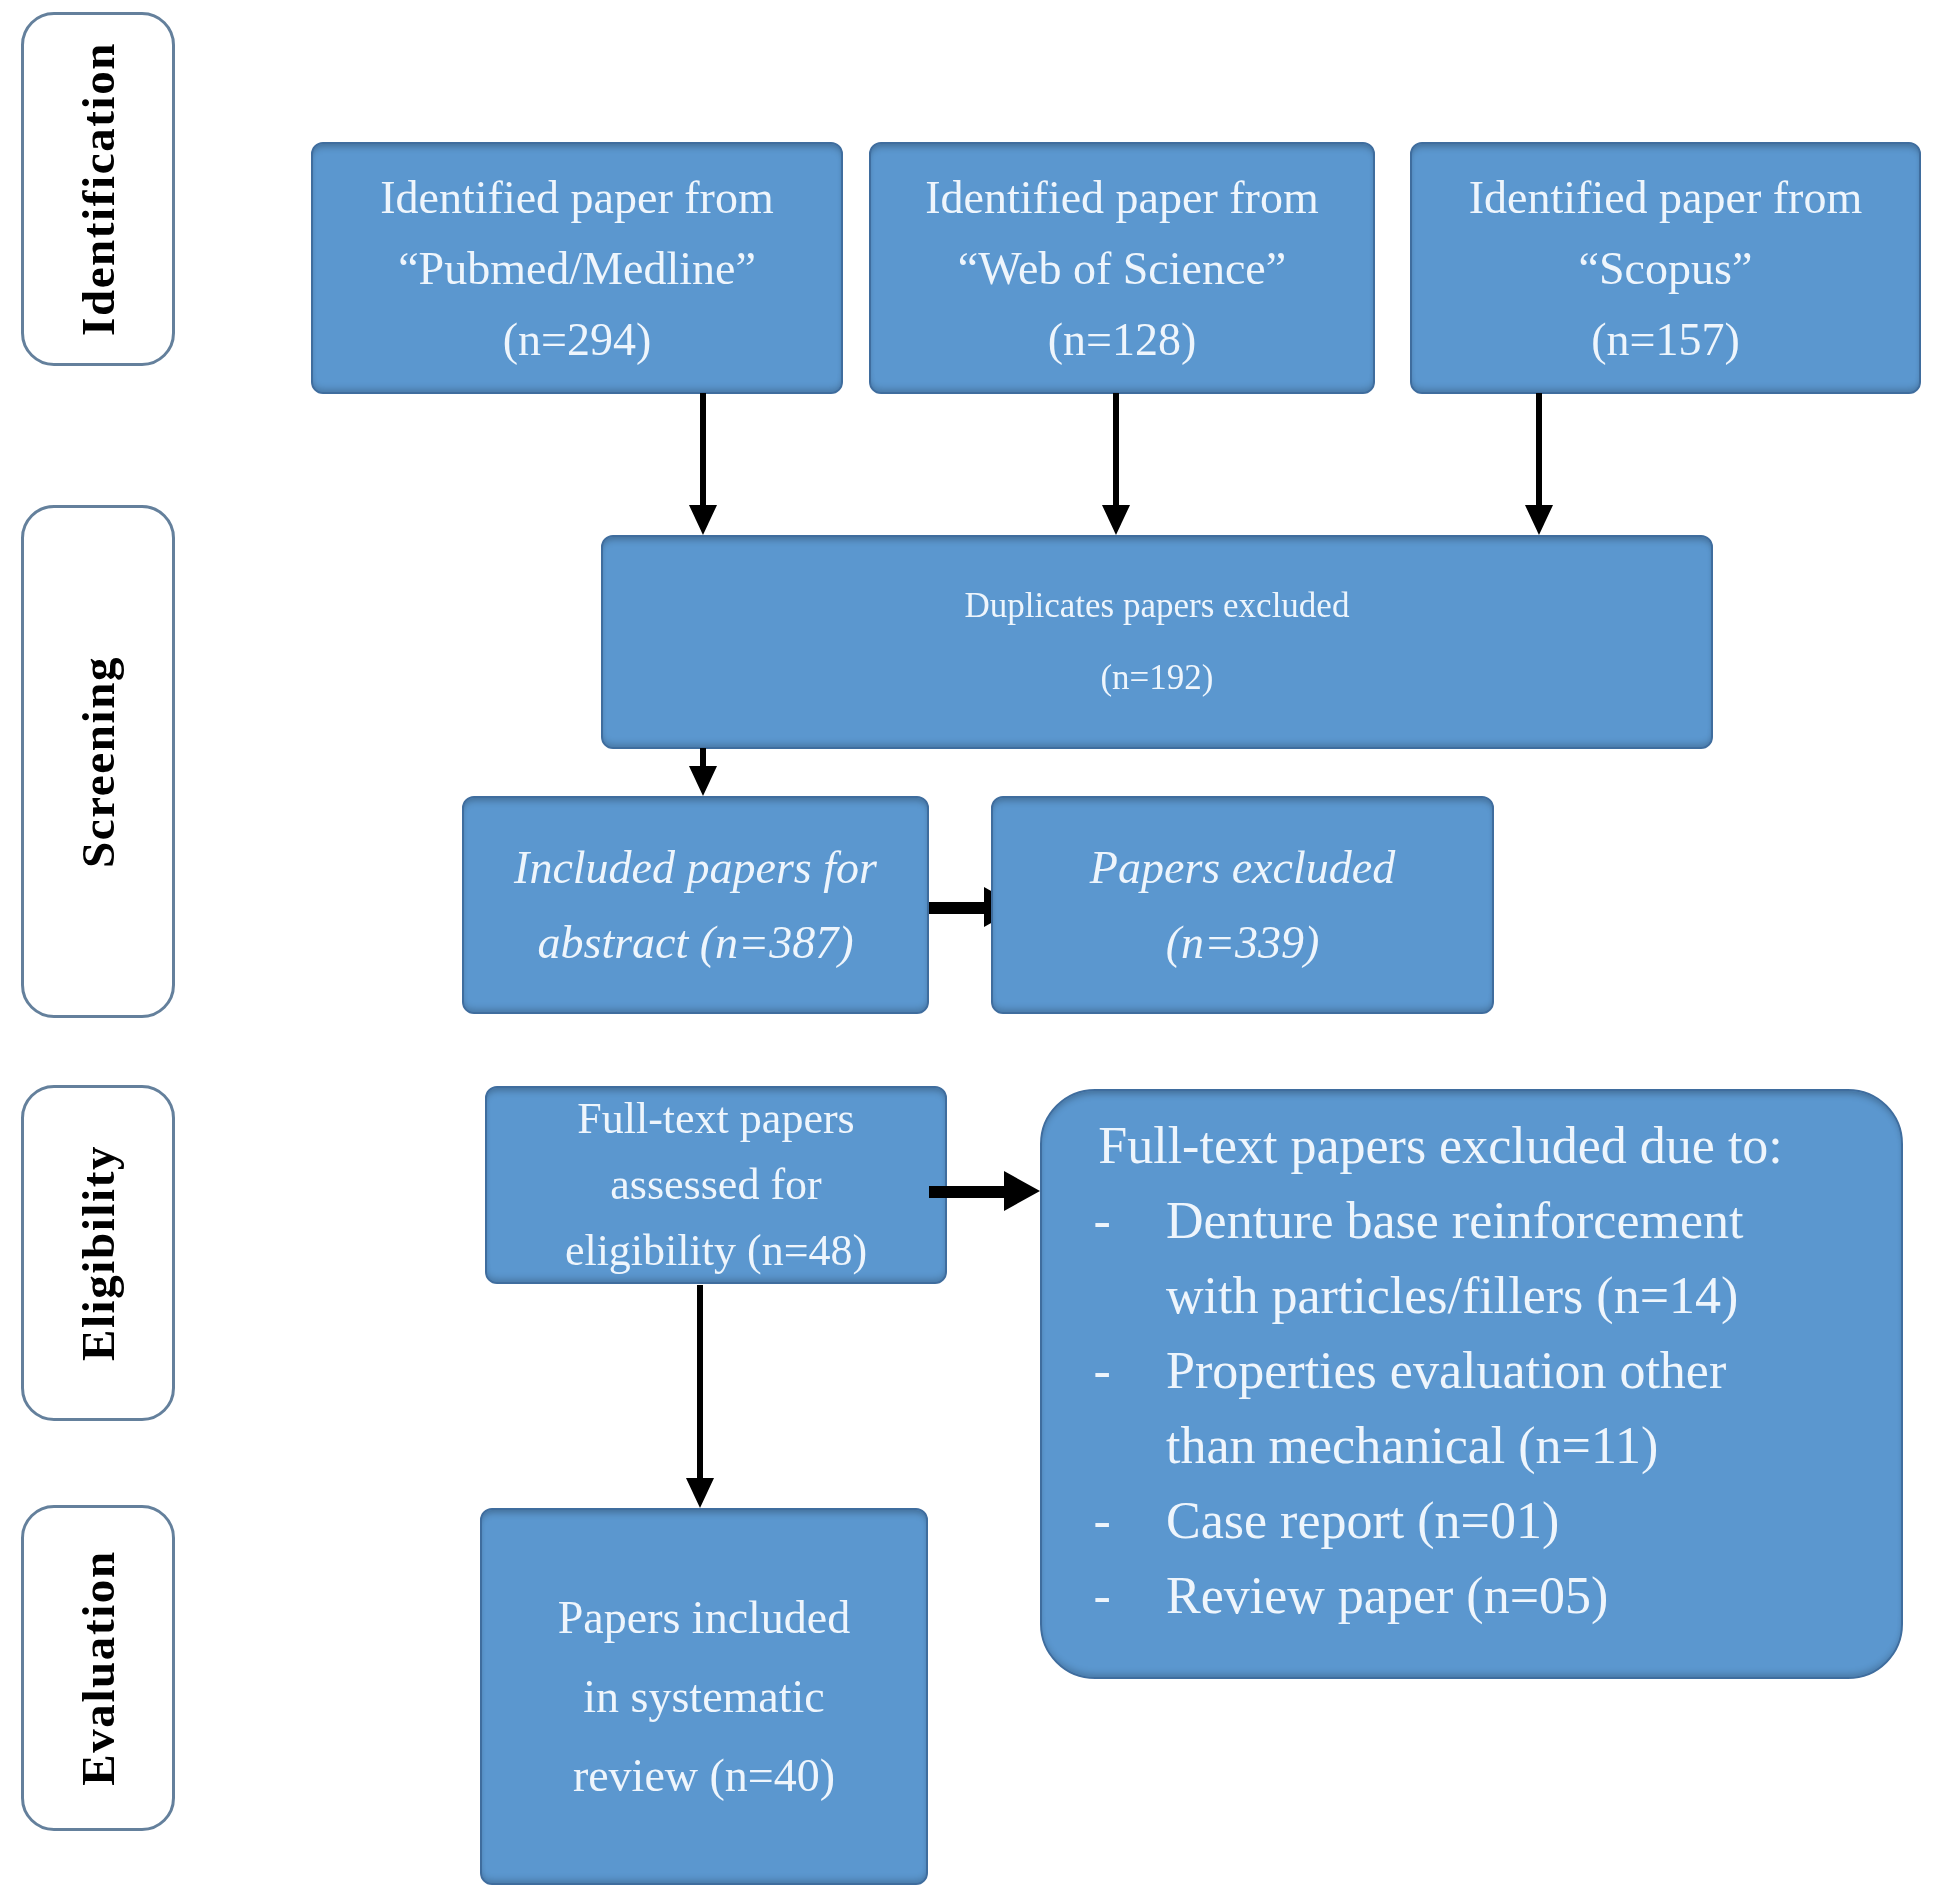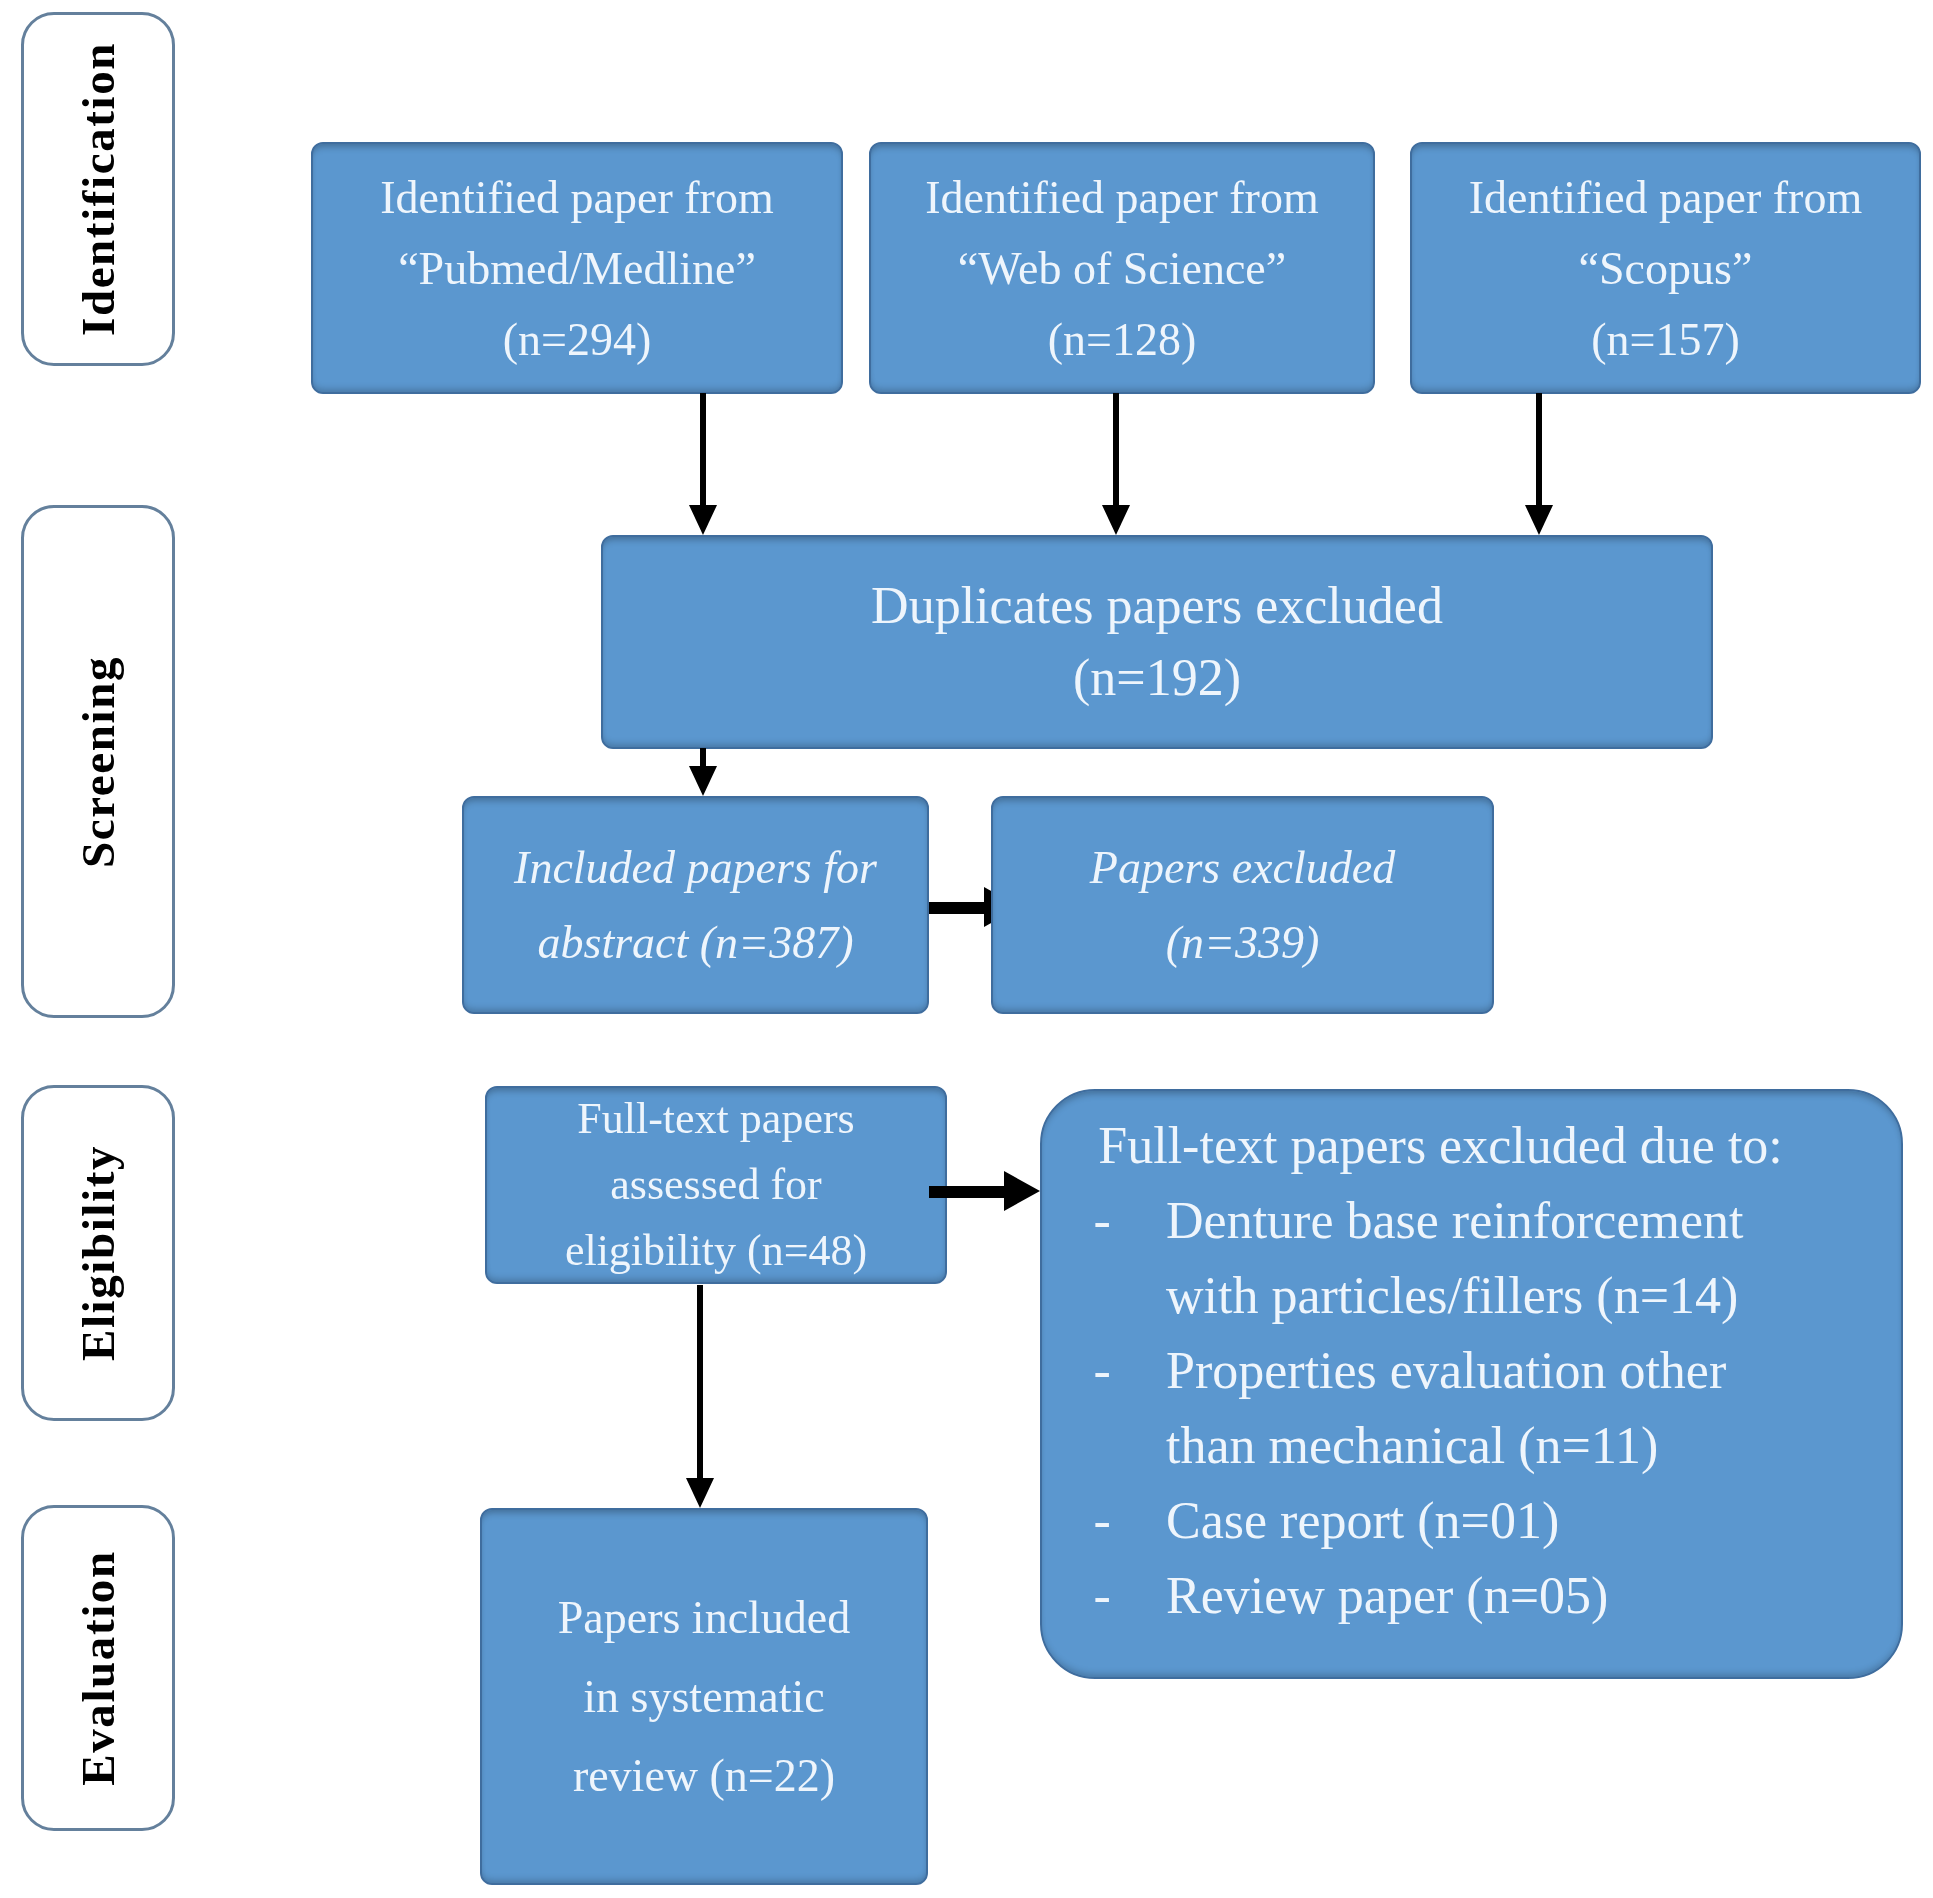--- a/index.html
+++ b/index.html
@@ -52,21 +52,21 @@
     border-radius: 12px;
     color: var(--node_text);
     display: flex;
     align-items: center;
     justify-content: center;
     text-align: center;
     white-space: pre-line;
     box-shadow: inset 0 6.3px 7.9px -3.9px rgba(0,0,0,.28), inset 0 -6.3px 7.9px -3.9px rgba(0,0,0,.22);
   }
   .node-pubmed, .node-wos, .node-scopus { font-size: 46px; line-height: 71px; }
-  .node-duplicates { font-size: 52px; line-height: 72px; }
+  .node-duplicates { font-size: 35px; line-height: 72px; }
   .node-included, .node-excluded { font-size: 46px; line-height: 75px; font-style: italic; }
   .node-fulltext { font-size: 44px; line-height: 66px; }
   .node-bottom { font-size: 46px; line-height: 79px; }
 
   
   .node-big {
     font-size: 52px;
     line-height: 75px;
     display: block;
     text-align: left;
@@ -180,16 +180,16 @@
     </ul>
   </div>
 
   <div class="arrow-v" style="left:686px;top:1285px;height:223px;">
     <div class="shaft"></div>
     <div class="head"></div>
   </div>
 
   <div class="node node-bottom" style="left:480px;top:1508px;width:448px;height:377px;">Papers included
 in systematic
-review (n=22)</div>
+review (n=40)</div>
 
 </div>
 
 
 </body></html>

